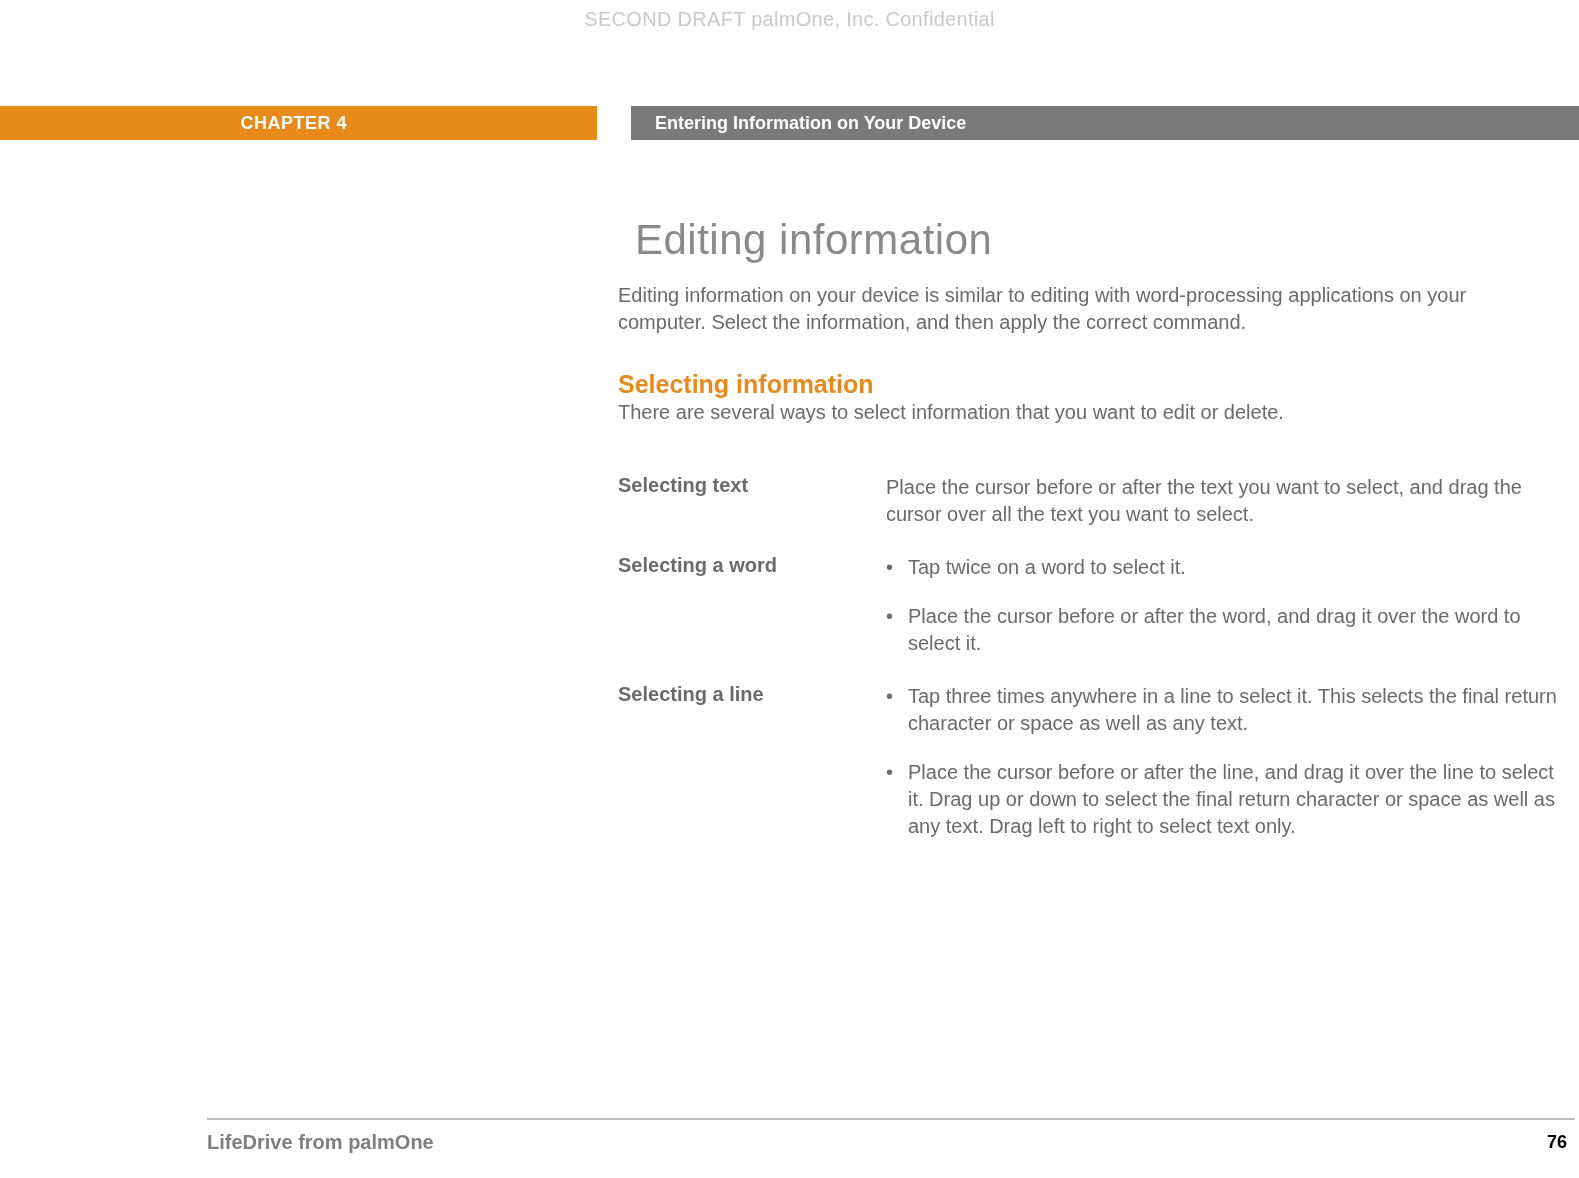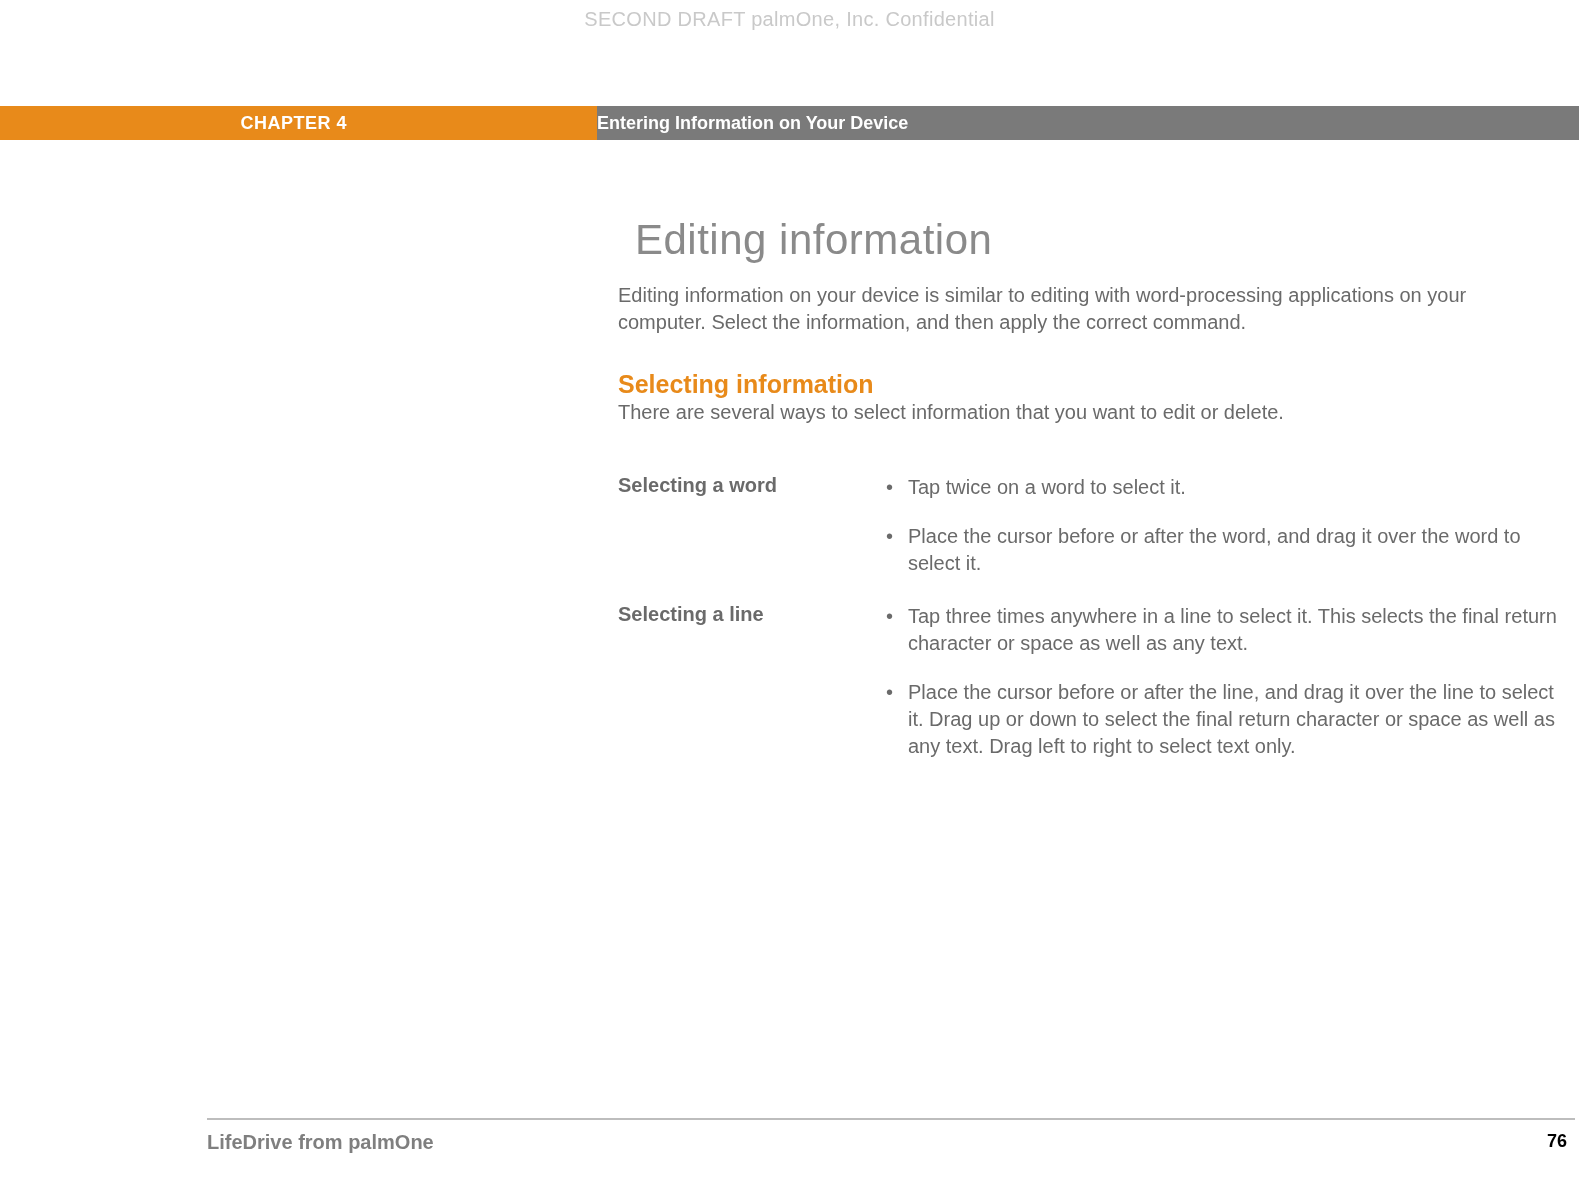--- a/index.html
+++ b/index.html
@@ -21,40 +21,42 @@
       color: #c9c9c9;
       letter-spacing: 0.3px;
     }
     .chapter-bar {
       position: absolute;
       top: 106px;
       left: 0;
       width: 100%;
       height: 34px;
       display: flex;
+      gap: 34px;
     }
     .chapter-left {
       background: #e88a1a;
       width: 597px;
       display: flex;
       align-items: center;
       justify-content: flex-end;
       padding-right: 250px;
     }
     .chapter-left span {
       color: #fff;
       font-weight: bold;
       font-size: 18px;
       letter-spacing: 0.5px;
     }
     .chapter-right {
       background: #7a7a7a;
       flex: 1;
       display: flex;
       align-items: center;
+      padding-left: 24px;
     }
     .chapter-right span {
       color: #fff;
       font-weight: bold;
       font-size: 18px;
     }
     .content {
       position: absolute;
       top: 216px;
       left: 618px;
@@ -118,21 +120,21 @@
       bottom: 58px;
       border-top: 2px solid #bdbdbd;
     }
     .footer {
       position: absolute;
       left: 207px;
       width: 1368px;
       bottom: 24px;
       display: flex;
       justify-content: space-between;
-      align-items: flex-start;
+      align-items: center;
     }
     .footer-left {
       font-size: 20px;
       font-weight: bold;
       color: #7f7f7f;
     }
     .footer-right {
       font-size: 18px;
       font-weight: bold;
       color: #000000;
@@ -152,20 +154,24 @@
     <span>Entering Information on Your Device</span>
   </div>
 </div>
 
 <div class="content">
   <div class="title">Editing information</div>
   <div class="intro">Editing information on your device is similar to editing with word-processing applications on your computer. Select the information, and then apply the correct command.</div>
   <div class="subheading">Selecting information</div>
   <div class="subintro">There are several ways to select information that you want to edit or delete.</div>
 
+  <div class="row">
+    <div class="row-label">Selecting text</div>
+    <div class="row-body">Place the cursor before or after the text you want to select, and drag the cursor over all the text you want to select.</div>
+  </div>
 
   <div class="row">
     <div class="row-label">Selecting a word</div>
     <div class="row-body">
       <div class="bullet-item">
         <div class="bullet-dot">•</div>
         <div class="bullet-text">Tap twice on a word to select it.</div>
       </div>
       <div class="bullet-item">
         <div class="bullet-dot">•</div>

